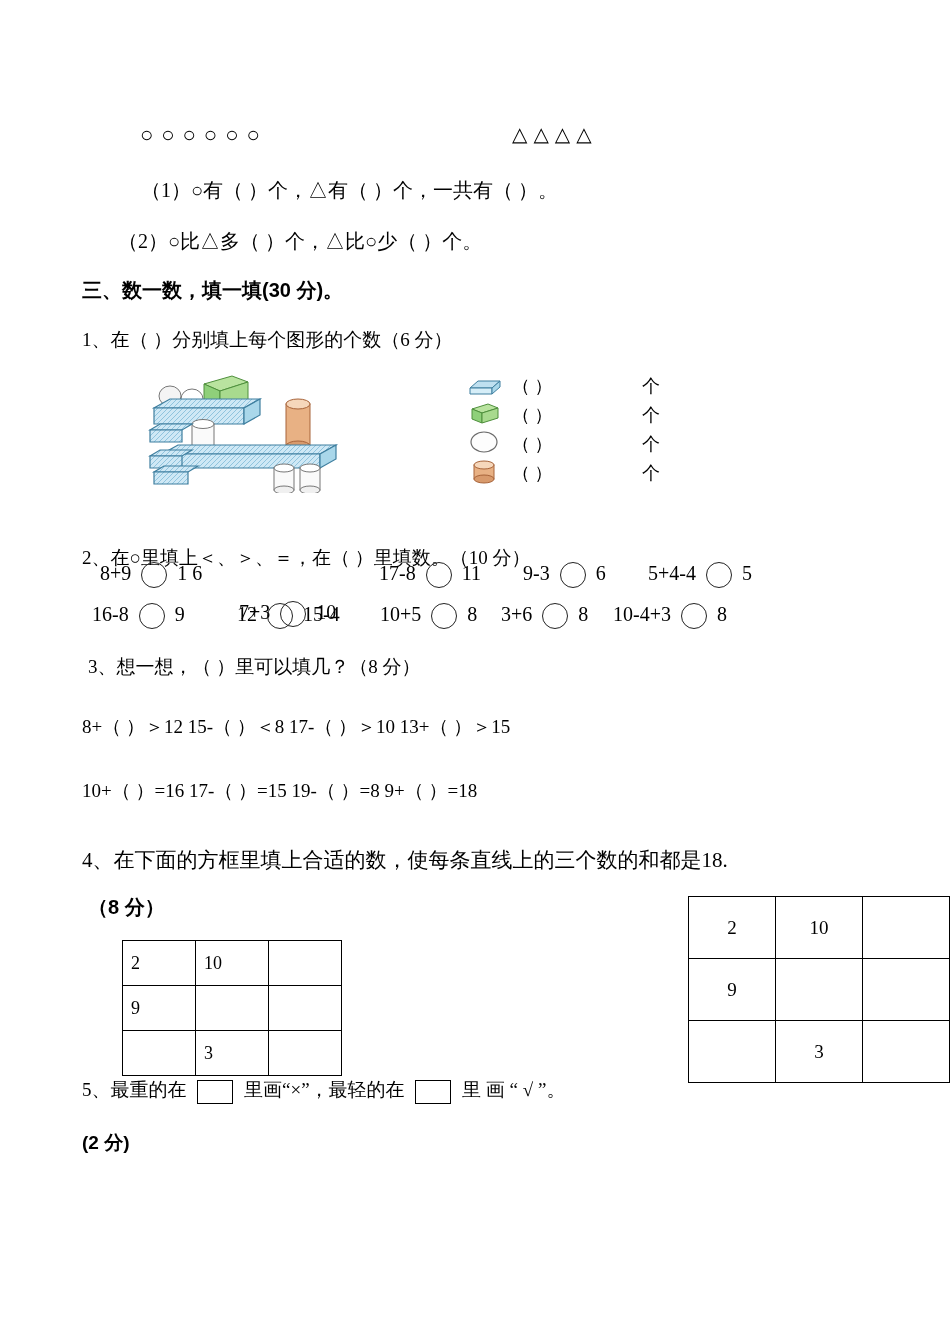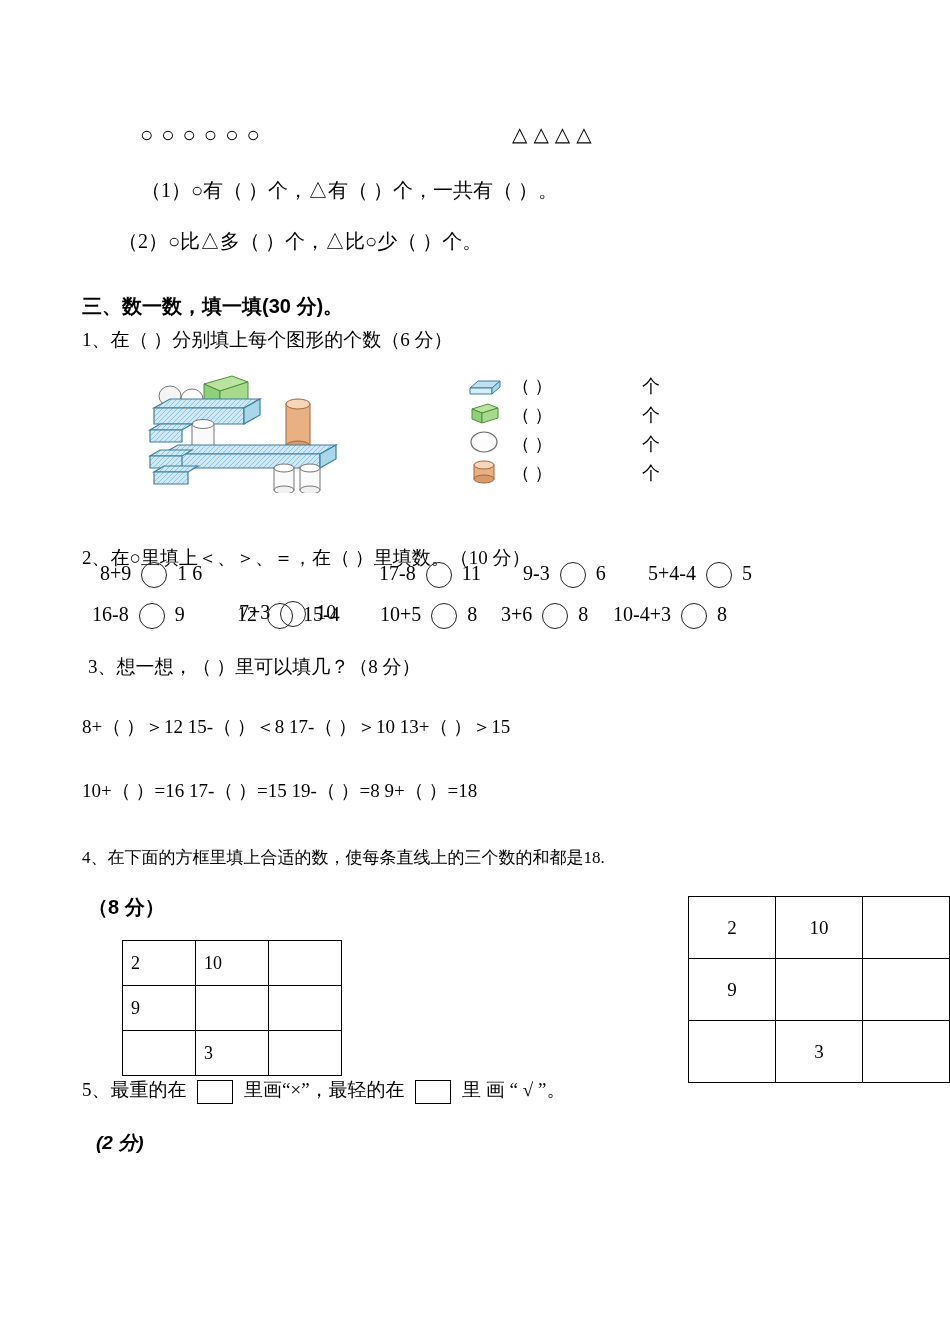--- a/index.html
+++ b/index.html
@@ -10,31 +10,31 @@
     color:#000000;
     position:relative;
     overflow:hidden;
   }
   .page { position:relative; width:950px; height:1344px; }
 
   
   .row { position:absolute; white-space:nowrap; }
   .f18 { font-size:19px; }
   .f19 { font-size:20px; }
-  .f17 { font-size:17px; }
+  .f17 { font-size:21px; }
   .bold { font-weight:bold; font-family:"Liberation Sans", sans-serif; }
 
   
   .shape-row { position:absolute; top:122px; left:0; width:950px; height:30px; }
   .circles { position:absolute; left:140px; top:0; font-size:22px; letter-spacing:8px; }
   .triangles { position:absolute; left:512px; top:0; font-size:20px; letter-spacing:6px; }
 
   
   .heading { position:absolute; left:82px; top:277px; font-size:20px; font-weight:bold;
-             font-family:"Liberation Sans", sans-serif;margin-top:16px; }
+             font-family:"Liberation Sans", sans-serif; }
 
   
   .figure { position:absolute; left:148px; top:368px; width:230px; height:125px; }
   .legend { position:absolute; left:468px; top:372px; width:230px; }
   .legend-row { position:relative; height:29px; }
   .legend-icon { position:absolute; left:0; top:0; width:36px; height:24px; }
   .legend-text { position:absolute; left:44px; top:2px; font-size:18px; white-space:nowrap; }
   .legend-unit { position:absolute; left:174px; top:2px; font-size:18px; }
 
   
@@ -275,15 +275,15 @@
   </tbody>
     </table>
 
   <div class="row f18" style="left:82px; top:1077px;">
     <span>5、最重的在</span>
     <span class="smallbox"></span>
     <span>里画“×”，最轻的在</span>
     <span class="smallbox"></span>
     <span>里 画 “ √ ”。</span>
   </div>
-  <div class="row f18 bold" style="left:96px; top:1130px;font-style:italic;">(2 分)</div>
+  <div class="row f18 bold" style="left:82px; top:1130px;">(2 分)</div>
 
 </div>
 
 </body></html>

